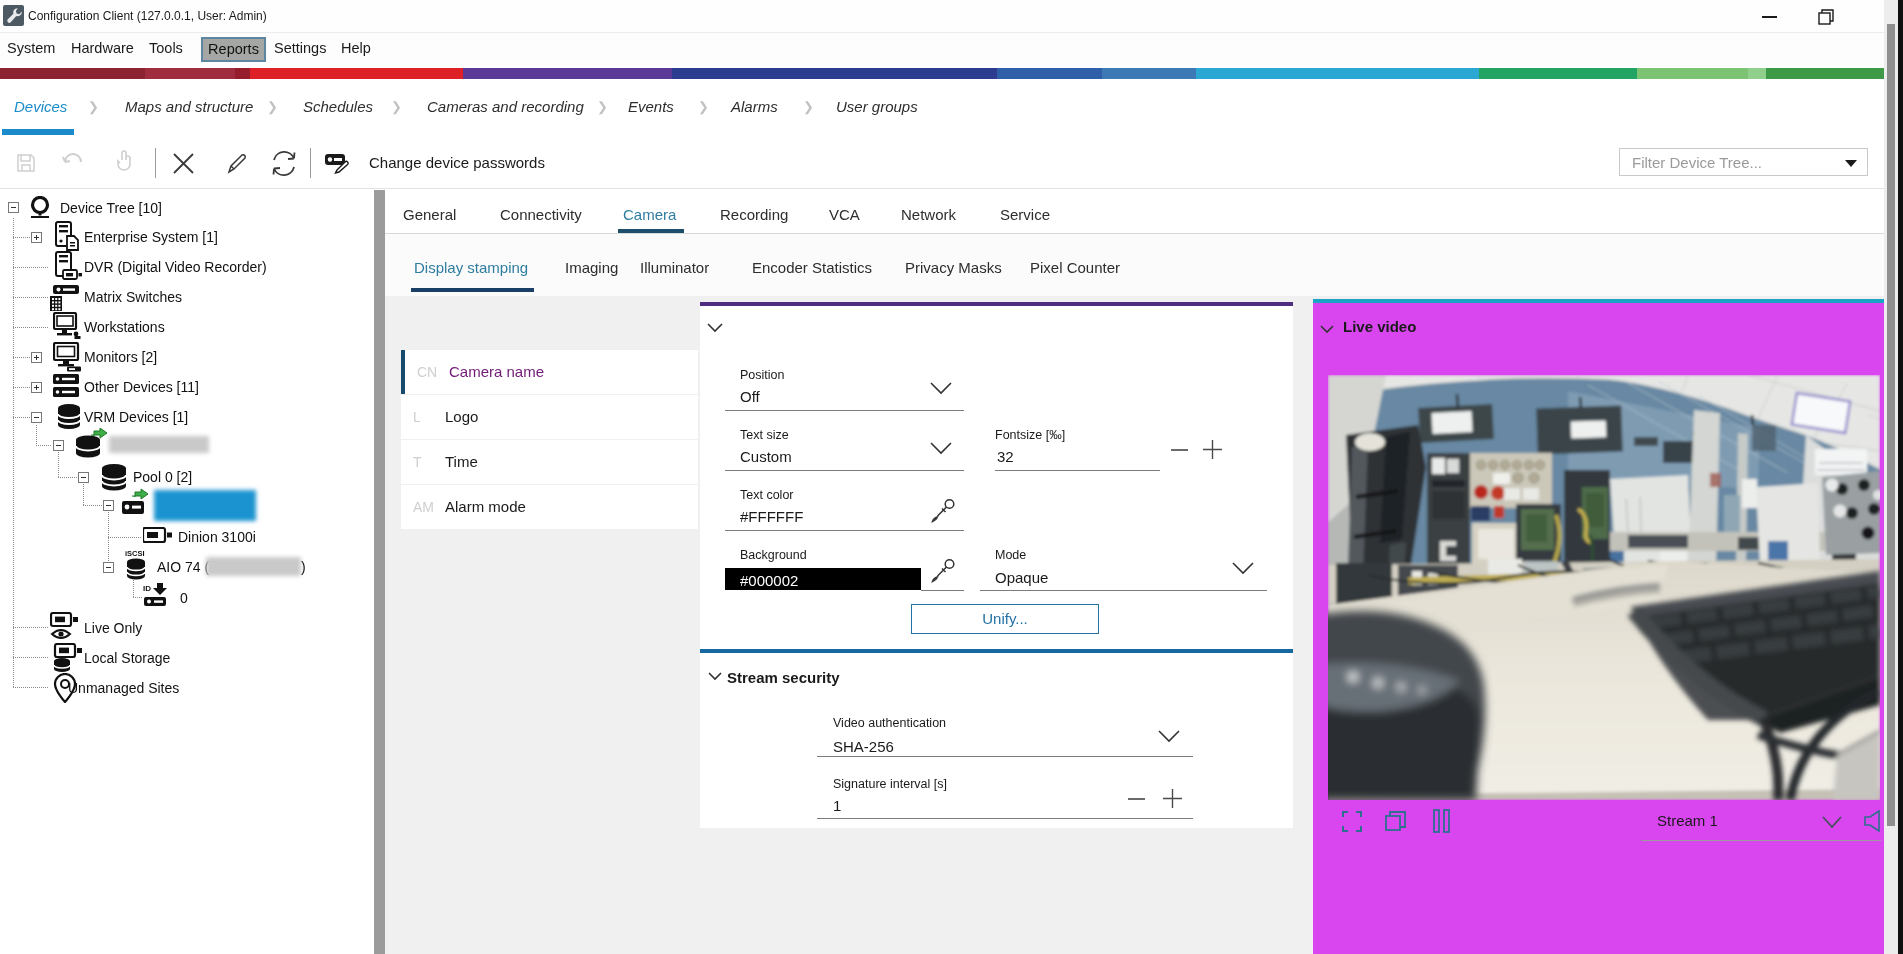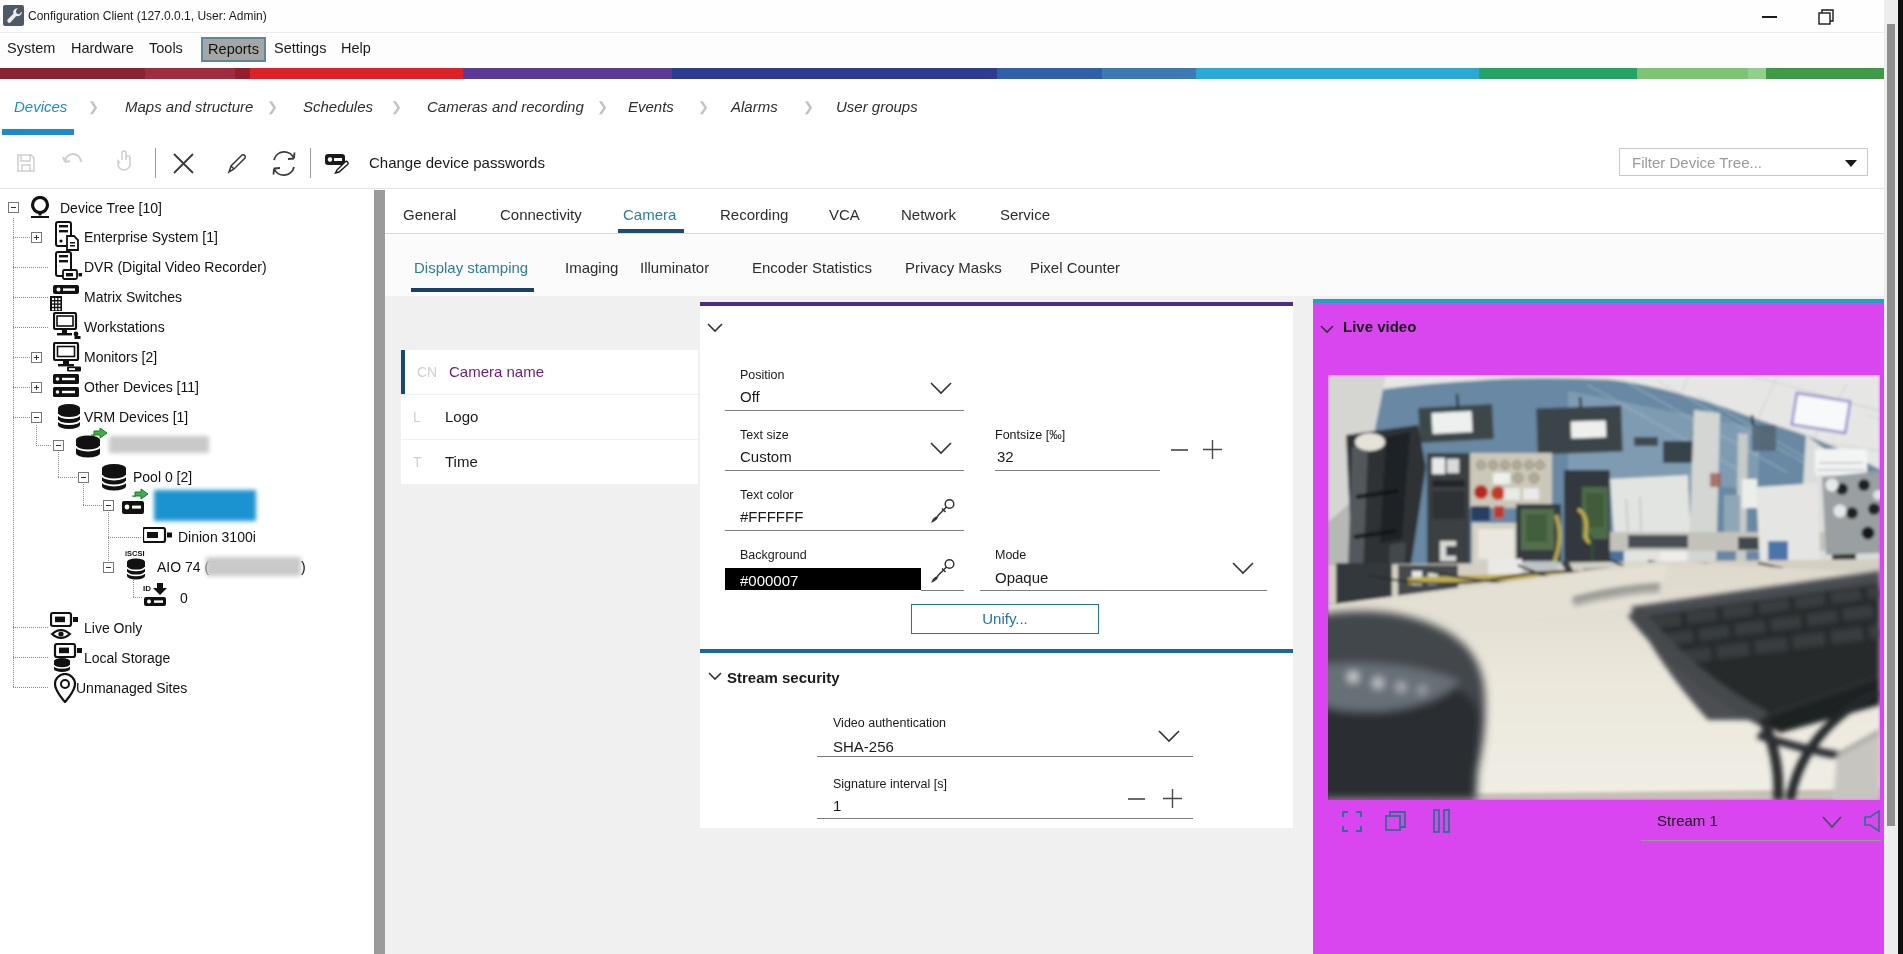--- a/index.html
+++ b/index.html
@@ -166,20 +166,24 @@
       <span class="lb" style="color:#701a75">Camera name</span>
     </div>
   <div class="lrow" style="top:45px;height:44px;">
       <span class="pf">L</span>
       <span class="lb">Logo</span>
     </div>
   <div class="lrow" style="top:90px;height:44px;">
       <span class="pf">T</span>
       <span class="lb">Time</span>
     </div>
+  <div class="lrow" style="top:135px;height:44px;">
+      <span class="pf">AM</span>
+      <span class="lb">Alarm mode</span>
+    </div>
 </div>
 
 <div id="formpanel" class="abs">
   <svg style="position:absolute;left:7px;top:17px" width="16" height="10" viewBox="0 0 16 10">
       <path class="chev" d="M1 1 L8 8 L15 1"></path>
     </svg>
   <div class="flabel" style="left:40px;top:62px">Position</div>
   <div class="fvalue" style="left:40px;top:82px">Off</div>
   <div class="fline" style="left:25px;top:104px;width:239px"></div>
   <svg style="position:absolute;left:230px;top:76px" width="22" height="13" viewBox="0 0 22 13">
@@ -203,21 +207,21 @@
   <div class="fline" style="left:25px;top:224px;width:239px"></div>
   <svg style="position:absolute;left:230px;top:190px" width="28" height="28" viewBox="0 0 28 28">
     <g fill="none" stroke="#333" stroke-width="1.5">
     <circle cx="19.5" cy="8" r="4.3"></circle>
     <path d="M16.5 11 L7.5 20 M12 12.5 l3.5 3.5 M7.5 20 l0.8 0.8"></path>
     <path d="M7 21 c-2 0.5 -3.5 2 -4.5 4.5 c2.5 -1 4 -2.5 4.5 -3.5 z"></path>
   </g>
   </svg>
   <div class="flabel" style="left:40px;top:242px">Background</div>
   <div style="position:absolute;left:25px;top:262px;width:196px;height:22px;background:#000"></div>
-  <div class="fvalue" style="left:40px;top:266px;color:#fff">#000007</div>
+  <div class="fvalue" style="left:40px;top:266px;color:#fff">#000002</div>
   <div class="fline" style="left:221px;top:284px;width:43px"></div>
   <svg style="position:absolute;left:230px;top:250px" width="28" height="28" viewBox="0 0 28 28">
     <g fill="none" stroke="#333" stroke-width="1.5">
     <circle cx="19.5" cy="8" r="4.3"></circle>
     <path d="M16.5 11 L7.5 20 M12 12.5 l3.5 3.5 M7.5 20 l0.8 0.8"></path>
     <path d="M7 21 c-2 0.5 -3.5 2 -4.5 4.5 c2.5 -1 4 -2.5 4.5 -3.5 z"></path>
   </g>
   </svg>
   <div class="flabel" style="left:295px;top:242px">Mode</div>
   <div class="fvalue" style="left:295px;top:263px">Opaque</div>
@@ -650,18 +654,18 @@
     <ellipse cx="10" cy="18" rx="8" ry="3" fill="#111"></ellipse>
     <path d="M2 18 V26 a8 3 0 0 0 16 0 V18" fill="#111"></path>
     <path d="M2 22 a8 3 0 0 0 16 0" stroke="#fff" stroke-width="1.4" fill="none"></path>
   </svg>
   <div class="trow" style="left:84px;top:650px">Local Storage</div>
 
   <svg class="abs" style="left:53px;top:673px" width="24" height="30" viewBox="0 0 24 30">
     <path d="M12 1 a10 10 0 0 1 10 10 c0 7 -10 18 -10 18 s-10 -11 -10 -18 a10 10 0 0 1 10 -10 z" fill="none" stroke="#111" stroke-width="2.2"></path>
     <circle cx="12" cy="11" r="4" fill="none" stroke="#111" stroke-width="2"></circle>
   </svg>
-  <div class="trow" style="left:76px;top:680px">Unmanaged Sites</div>
+  <div class="trow" style="left:68px;top:680px">Unmanaged Sites</div>
 </div>
 
 <div id="scrolltrack" class="abs"></div>
 <div id="scrollthumb" class="abs"></div>
 <div id="winborder" class="abs"></div>
 
 </body></html>

